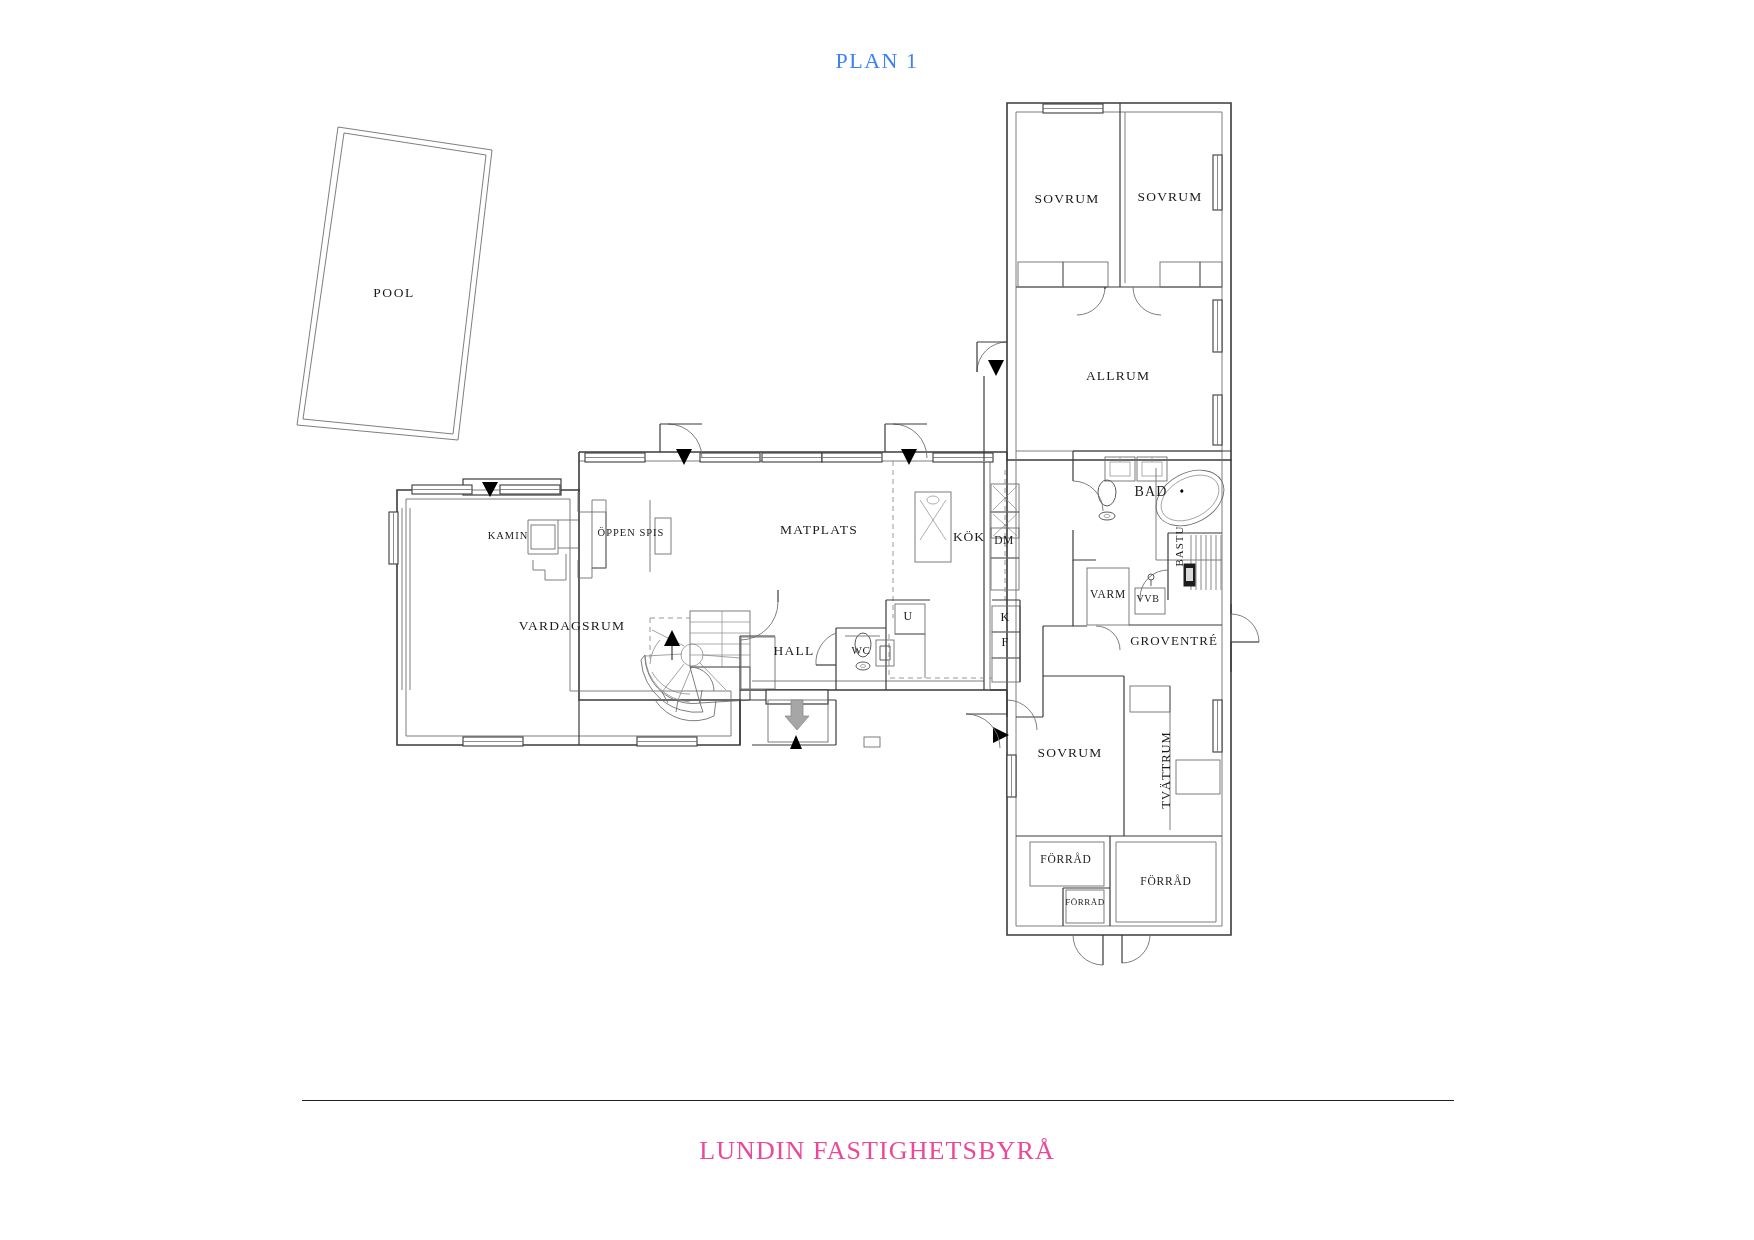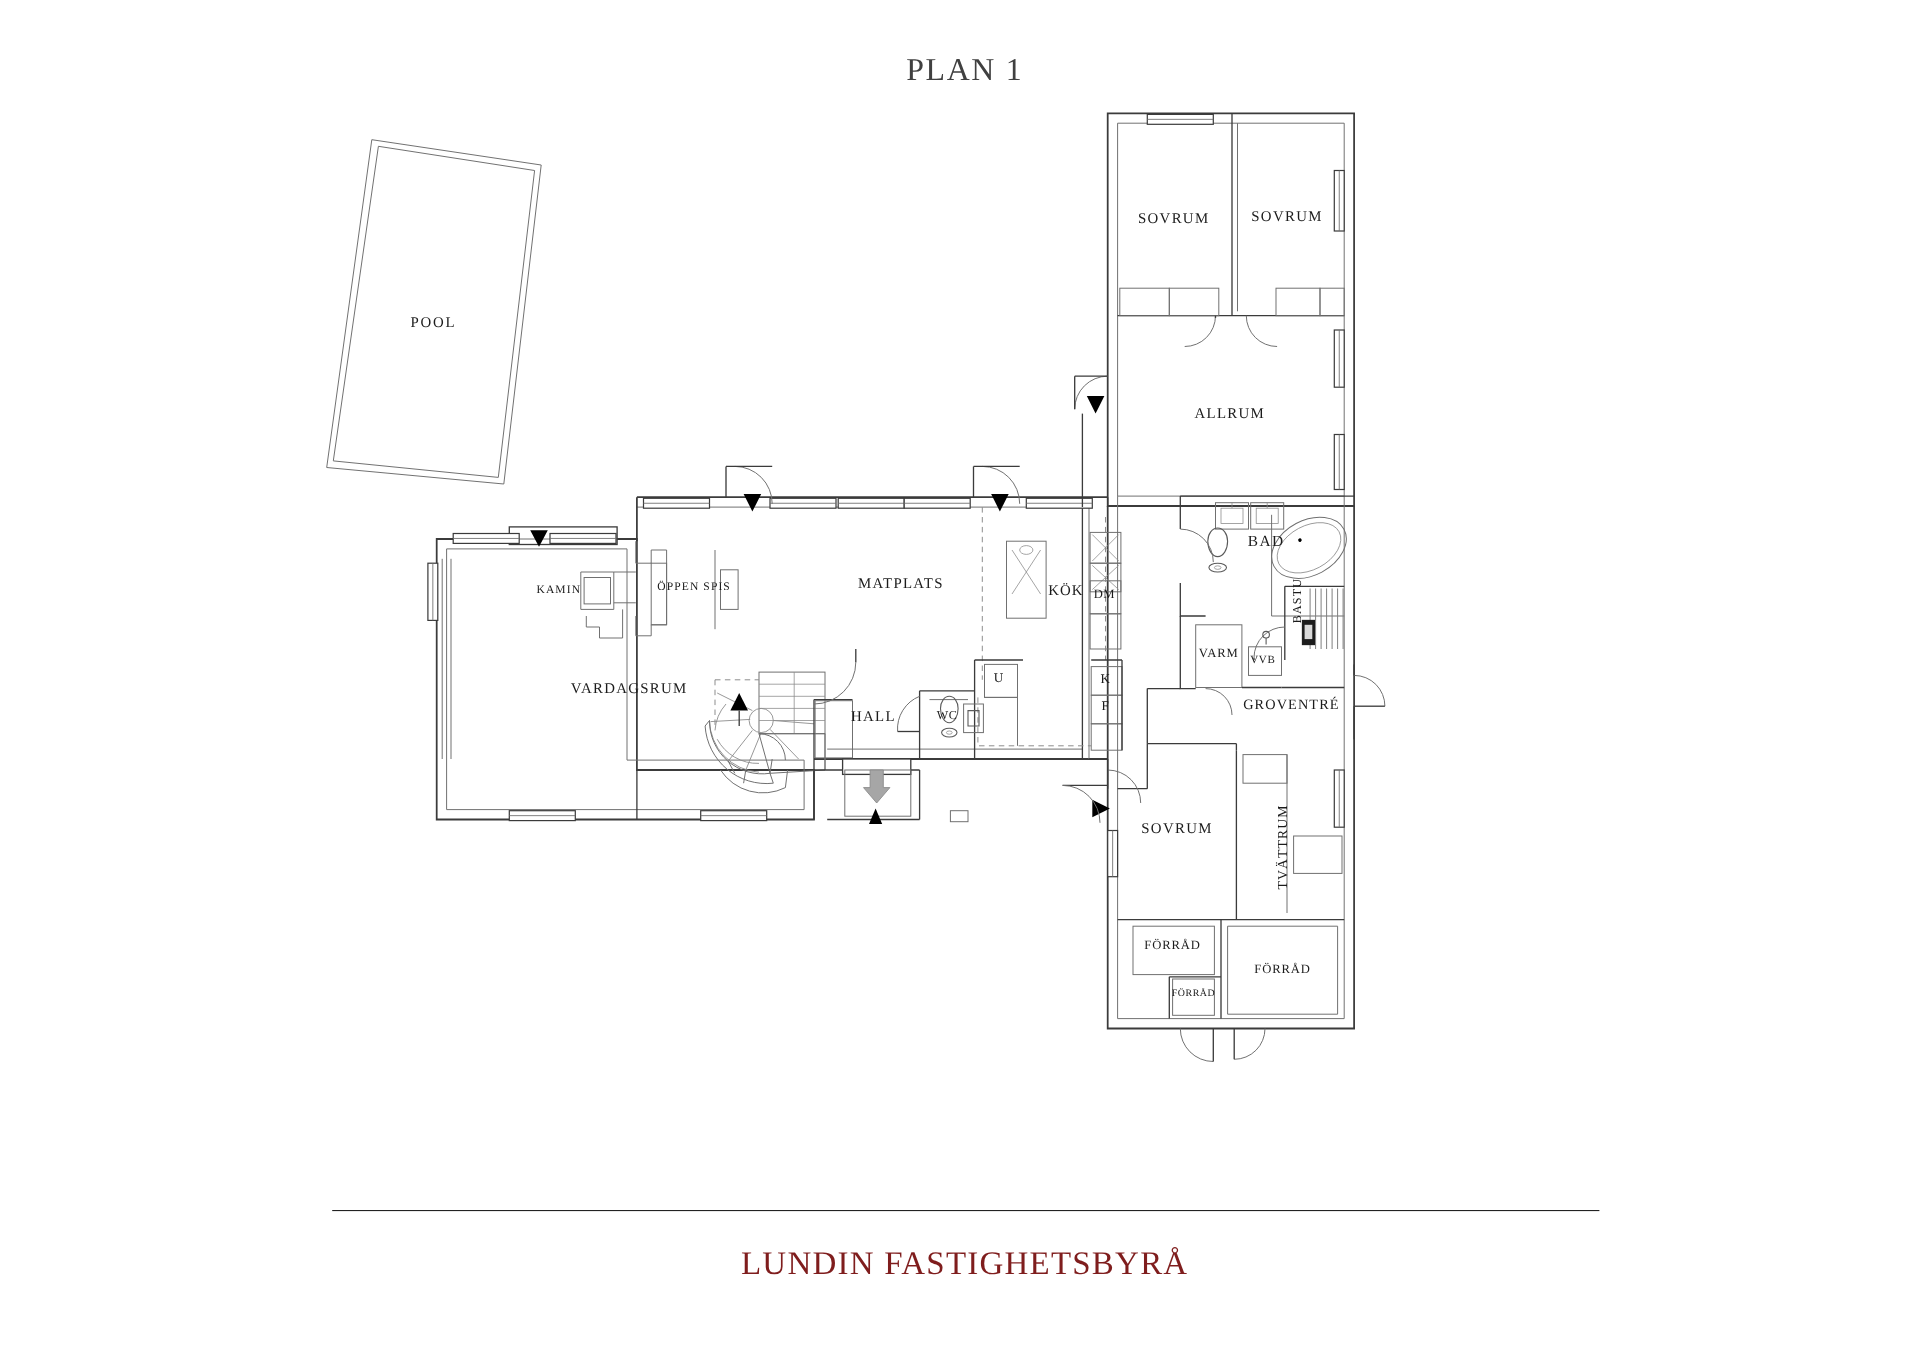--- a/index.html
+++ b/index.html
@@ -20,24 +20,24 @@
     position: absolute;
     inset: 0;
     background: #fff;
   }
   #plan-title {
     position: absolute;
     top: 48px;
     left: 0;
     width: 100%;
     text-align: center;
-    font-size: 29px;
+    font-size: 22px;
     letter-spacing: 1.5px;
     font-weight: 400;
-    color: #404040;
+    color: #3b82f6;
   }
   #drawing-layer {
     position: absolute;
     left: 0;
     top: 0;
     width: 1754px;
     height: 1240px;
   }
   #footer-block {
     position: absolute;
@@ -55,24 +55,24 @@
     border-top: 1.6px solid #222;
   }
   #footer-disclaimer {
     font-style: italic;
     font-size: 21px;
     letter-spacing: 0.2px;
     margin: 0 0 2px 0;
     color: #151515;
   }
   #footer-company {
-    font-size: 30px;
+    font-size: 26px;
     letter-spacing: 1.1px;
     margin: 0;
-    color: #7f1d1d;
+    color: #ec4899;
   }
   
   .rl { font-family: "Liberation Serif","DejaVu Serif",serif; fill:#1b1b1b; }
 </style>
 </head>
 <body>
 
 <div id="page">
 
   <div id="plan-title">PLAN 1</div>

